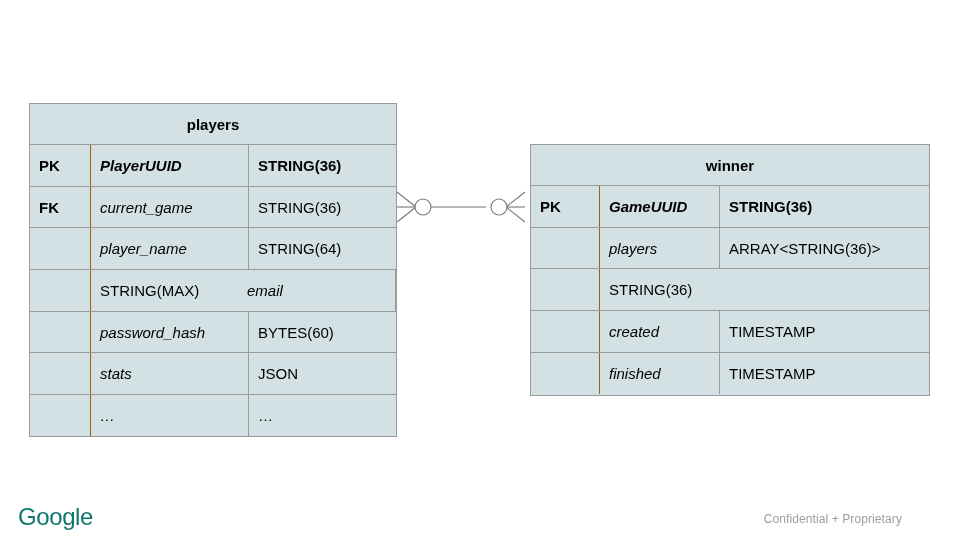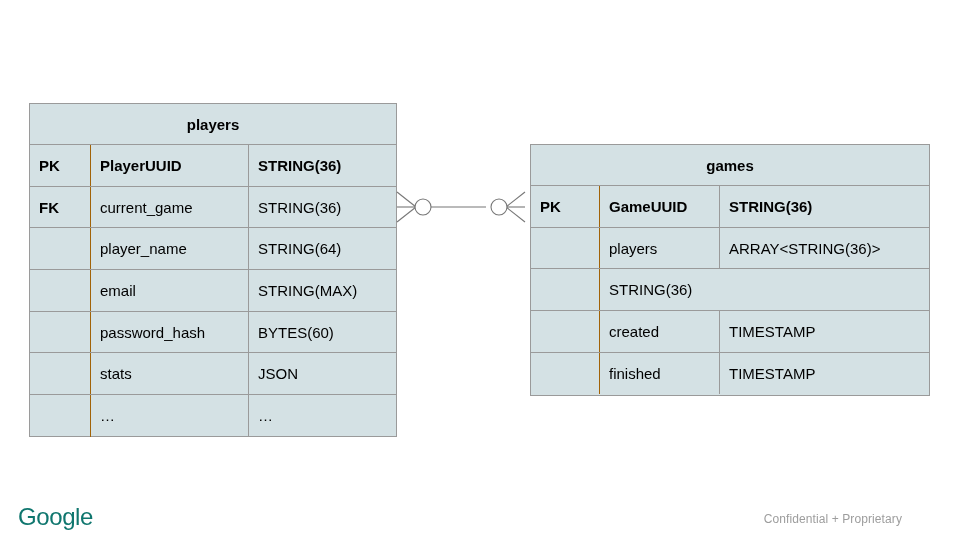--- a/index.html
+++ b/index.html
@@ -57,20 +57,21 @@
     padding-left: 9px;
     overflow: hidden;
     white-space: nowrap;
   }
   .cell.key {
     border-right: 1px solid #a16207;
     font-weight: bold;
   }
   .cell.name {
     border-right: 1px solid #9a9a9a;
+    font-style: italic;
   }
   .cell.bold {
     font-weight: bold;
   }
 
   
   #players-entity {
     left: 29px;
     top: 103px;
     width: 368px;
@@ -144,22 +145,22 @@
     </div>
 
     <div class="ent-row">
       <div class="cell key"></div>
       <div class="cell name">player_name</div>
       <div class="cell type">STRING(64)</div>
     </div>
 
     <div class="ent-row">
       <div class="cell key"></div>
+      <div class="cell type">STRING(MAX)</div>
       <div class="cell name">email</div>
-      <div class="cell type">STRING(MAX)</div>
     </div>
 
     <div class="ent-row">
       <div class="cell key"></div>
       <div class="cell name">password_hash</div>
       <div class="cell type">BYTES(60)</div>
     </div>
 
     <div class="ent-row">
       <div class="cell key"></div>
@@ -168,21 +169,21 @@
     </div>
 
     <div class="ent-row last">
       <div class="cell key"></div>
       <div class="cell name">…</div>
       <div class="cell type">…</div>
     </div>
   </div>
 
   <div class="entity" id="games-entity">
-    <div class="ent-title">games</div>
+    <div class="ent-title">winner</div>
 
     <div class="ent-row">
       <div class="cell key">PK</div>
       <div class="cell name bold">GameUUID</div>
       <div class="cell type bold">STRING(36)</div>
     </div>
 
     <div class="ent-row">
       <div class="cell key"></div>
       <div class="cell name">players</div>

